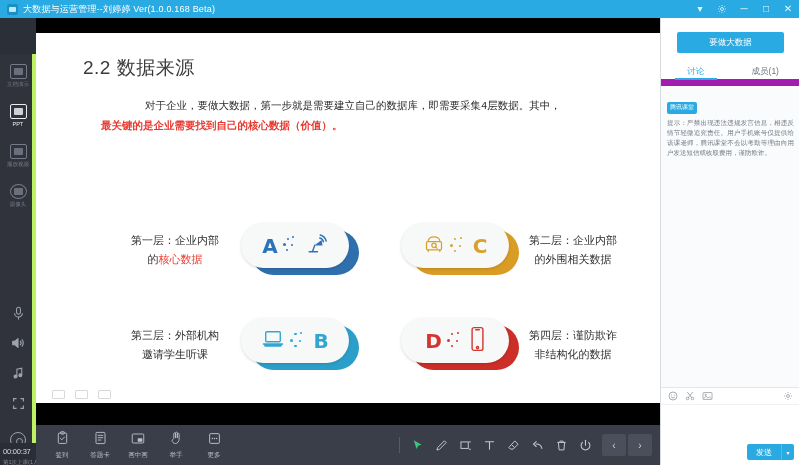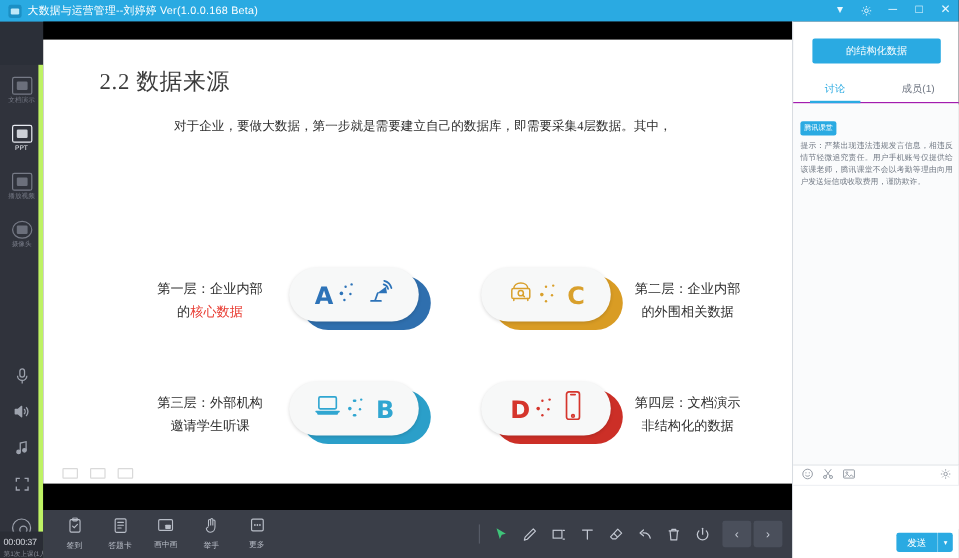--- a/index.html
+++ b/index.html
@@ -92,26 +92,26 @@
     position:absolute; left:36px; top:18px; width:624px; height:407px;
     background:#000000;
   }
   .slide {
     position:absolute; left:0px; top:15px; width:624px; height:370px;
     background:#ffffff;
   }
   .slide-title {
     position:absolute; left:47px; top:22px;
     font-size:19px; color:#3b3b3b; letter-spacing:.5px;
-    font-family:Liberation Serif, serif;
+    font-family:Liberation Sans, sans-serif;
   }
   .para {
     position:absolute; left:65px; top:63px; width:500px;
     font-size:10.5px; color:#2c2c2c; line-height:20px;
-    font-family:Liberation Serif, serif;
+    font-family:Liberation Mono, monospace;
   }
   .para .indent { padding-left:44px; display:block; }
   .para .hl { color:#e8392f; font-weight:bold; display:block; }
 
   
   .blk { position:absolute; }
   .pill-wrap { position:absolute; width:118px; height:52px; }
   .pill-shadow {
     position:absolute; left:10px; top:7px; width:108px; height:45px;
     border-radius:24px;
@@ -143,21 +143,21 @@
   }
   .invite-btn {
     position:absolute; left:16px; top:14px; width:107px; height:21px;
     background:#2aaae2; color:#fff; border-radius:2px; border:none;
     font-size:8.5px; cursor:pointer;
     display:flex; align-items:center; justify-content:center;
     font-family:"Liberation Sans",sans-serif;
   }
   .tabs {
     position:absolute; left:0; top:46px; width:139px; height:22px;
-    display:flex; border-bottom:1px solid #a21caf;
+    display:flex; border-bottom:7px solid #a21caf;
   }
   .tab {
     flex:1; display:flex; align-items:center; justify-content:center;
     font-size:8.5px; color:#6d7480; cursor:pointer;
   }
   .tab.active { color:#2aaae2; }
   .tab.active::after{
     content:""; position:absolute; bottom:0; width:42px; height:2px; background:#2aaae2;
     transform:translateY(1px);
   }
@@ -314,20 +314,21 @@
     </div>
   </div>
 
   <div class="stage">
     <div class="slide">
 
       <div class="slide-title">2.2 数据来源</div>
 
       <div class="para">
         <span class="indent">对于企业，要做大数据，第一步就是需要建立自己的数据库，即需要采集4层数据。其中，</span>
+        <span class="hl">最关键的是企业需要找到自己的核心数据（价值）。</span>
       </div>
 
       <div class="blk" style="left:95px; top:190px;">
         <div class="blk-label" style="left:0; top:8px;">
           <div>第一层：企业内部</div>
           <div><span>的</span><span class="red">核心数据</span></div>
         </div>
         <div class="pill-wrap" style="left:110px; top:0;">
           <div class="pill-shadow" style="background:#2f6fae"></div>
           <div class="pill">
@@ -422,36 +423,36 @@
             <span>
               <svg width="15" height="26" viewBox="0 0 14 26" fill="none" stroke="#d5352c" stroke-width="1.4">
                 <rect x="1.6" y="1.6" width="10.8" height="22.8" rx="2"></rect>
                 <path d="M5.2 3.8h3.6" stroke-linecap="round"></path>
                 <circle cx="7" cy="21.6" r="1.1"></circle>
               </svg>
             </span>
           </div>
         </div>
         <div class="blk-label" style="left:128px; top:8px;">
-          <div>第四层：文档演示</div>
+          <div>第四层：谨防欺诈</div>
           <div>非结构化的数据</div>
         </div>
       </div>
 
       <div class="slide-foot">
         <span></span>
         <span></span>
         <span></span>
       </div>
     </div>
   </div>
 
   <div class="rpanel">
 
-    <button class="invite-btn">的结构化数据</button>
+    <button class="invite-btn">要做大数据</button>
 
     <div class="tabs tab-underline-holder">
       <div class="tab active">讨论</div>
       <div class="tab">成员(1)</div>
     </div>
 
     <div class="chat">
       <div class="notice-badge">腾讯课堂</div>
       <div class="notice-text">提示：严禁出现违法违规发言信息，相违反情节轻微追究责任。用户手机账号仅提供给该课老师，腾讯课堂不会以考勤等理由向用户发送短信或收取费用，谨防欺诈。</div>
     </div>

